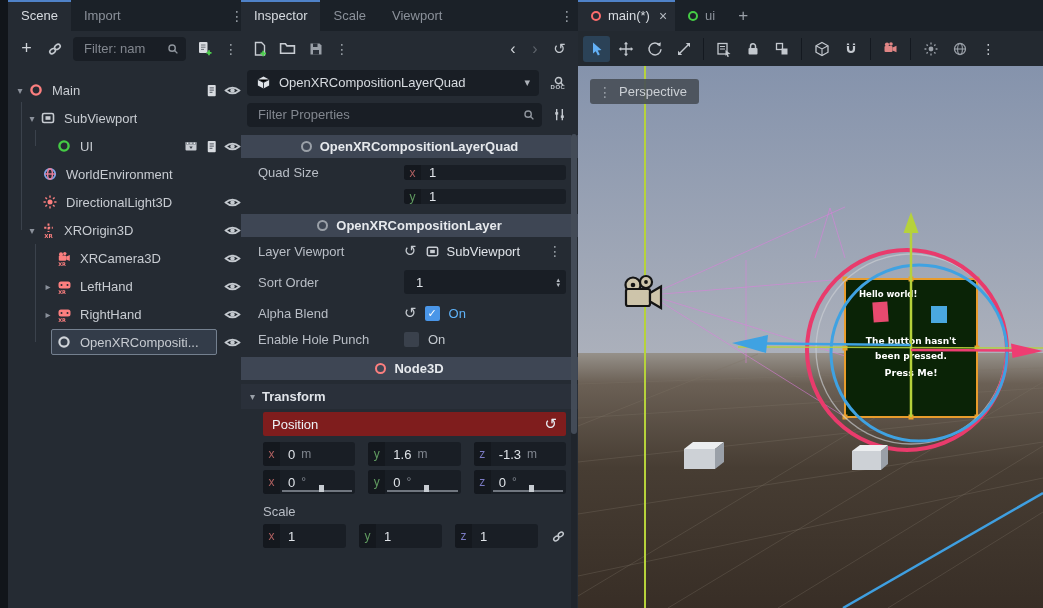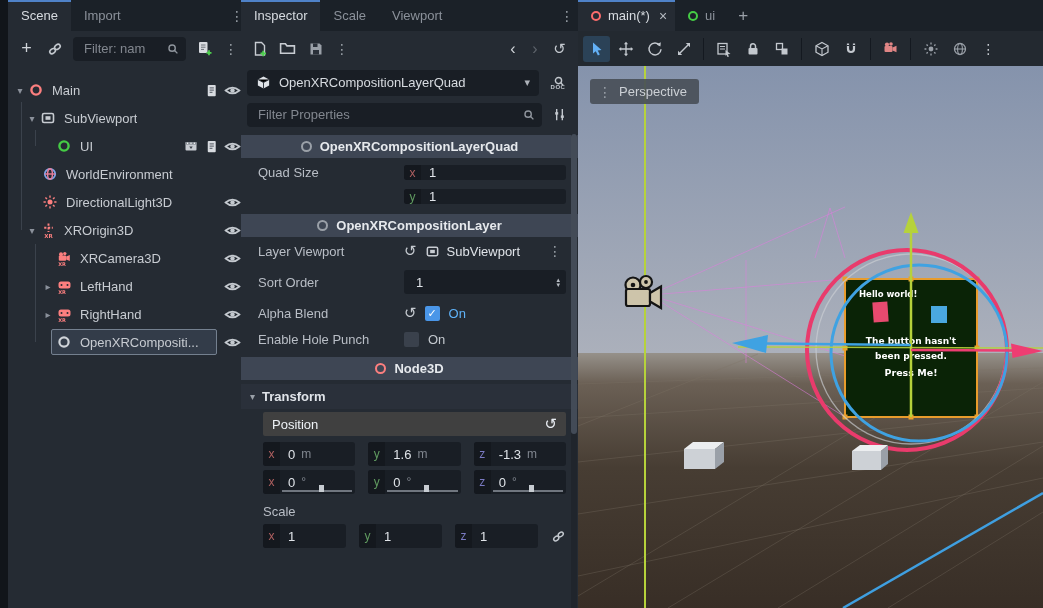--- a/index.html
+++ b/index.html
@@ -59,21 +59,21 @@
   .vval{margin-left:8px;color:#e0e4e9;}
   .vunit{margin-left:6px;color:#80868f;font-size:12px;}
   .revert{font-size:15px;color:#c4c9cf;margin-right:8px;}
   .onblue{color:#5fb2f8;margin-left:9px;}
   .ongray{color:#c4c9cf;margin-left:9px;}
   .cb{width:15px;height:15px;border-radius:2px;background:#3a414c;display:flex;align-items:center;justify-content:center;}
   .cb.checked{background:#4a96e8;color:#fff;font-size:11px;}
   .spinner{margin-left:auto;margin-right:6px;display:flex;flex-direction:column;align-items:center;color:#b8bdc4;font-size:7px;line-height:5px;}
   .theader{height:25px;display:flex;align-items:center;gap:7px;padding-left:9px;font-weight:bold;color:#e0e4e9;background:#2a303a;margin-top:4px;}
   .theader .carr{font-size:10px;color:#9aa0a8;}
-  .posheader{height:24px;background:#404040;border-radius:2px;color:#eef2f6;display:flex;align-items:center;padding:0 9px;margin:3px 12px 6px 22px;}
+  .posheader{height:24px;background:#7f1d1d;border-radius:2px;color:#eef2f6;display:flex;align-items:center;padding:0 9px;margin:3px 12px 6px 22px;}
   .posheader .revert{margin:0 0 0 auto;color:#e8ecf2;}
   .vrow{display:flex;gap:13px;margin:0 12px 4px 22px;align-items:center;}
   .sublabel{height:26px;display:flex;align-items:center;margin-left:22px;color:#b9bec6;}
   .slider-track{position:absolute;left:19px;right:3px;bottom:2px;height:2px;background:#70767f;}
   .slider-thumb{position:absolute;left:52%;bottom:0;width:5px;height:7px;background:#c7ccd2;}
   .iscroll{position:absolute;right:1px;top:134px;bottom:0;width:6px;background:#20252c;}
   .iscroll .thumb{position:absolute;top:0;left:0;right:0;height:300px;background:#434b57;border-radius:3px;}
   
   .vtoolbar{height:35px;display:flex;align-items:center;gap:2px;padding:0 5px;background:#232930;}
   .vtb{width:27px;height:26px;display:flex;align-items:center;justify-content:center;border-radius:3px;color:#c3c8ce;}

